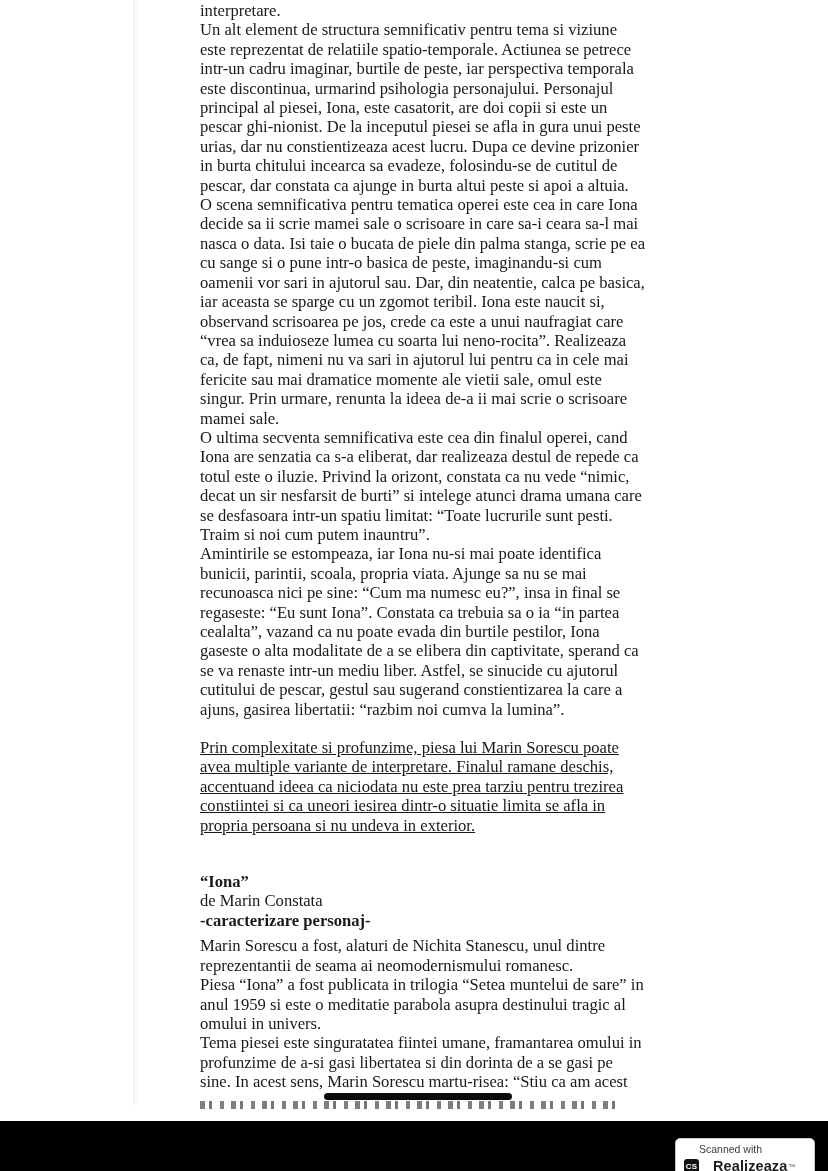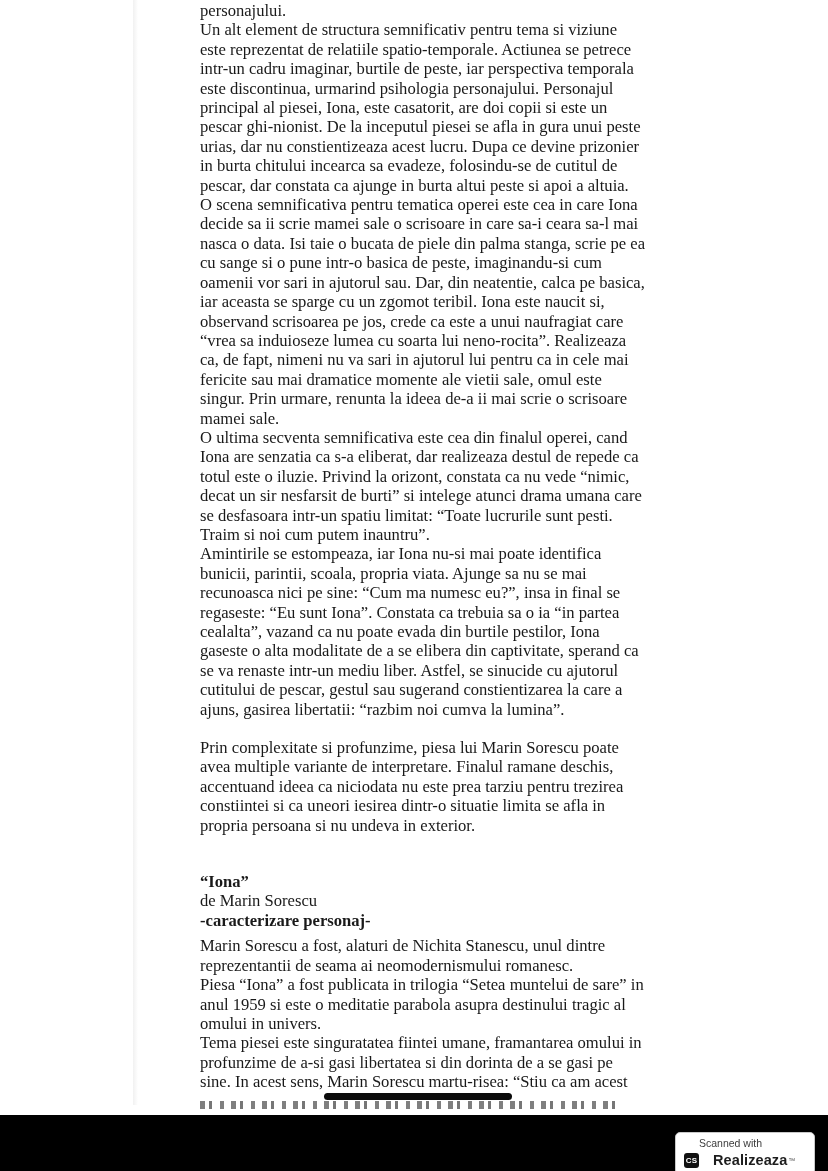--- a/index.html
+++ b/index.html
@@ -20,21 +20,21 @@
   .content {
     position: absolute;
     left: 200px;
     top: 1px;
     width: 446px;
     font-size: 16.6px;
     line-height: 19.4px;
     text-align: left;
   }
   .content p { margin: 0; }
-  .gap-before-1 { margin-top: 19px !important; }
+  .gap-before-1 { margin-top: 19px !important; text-decoration: underline; }
   .heading { margin-top: 37px; margin-bottom: 6px; }
   .bold { font-weight: bold; }
   .marker {
     position: relative;
     white-space: nowrap;
   }
   .marker::after {
     content: "";
     position: absolute;
     left: -3px; right: -3px; bottom: -9px;
@@ -49,21 +49,21 @@
     overflow: hidden;
     opacity: 0.65;
     background: repeating-linear-gradient(90deg,
       #3a3a3a 0 5px, transparent 5px 9px,
       #2c2c2c 9px 12px, transparent 12px 20px,
       #3a3a3a 20px 24px, transparent 24px 31px);
   }
   .footer {
     position: absolute;
     left: 0; right: 0; bottom: 0;
-    height: 56px;
+    height: 50px;
     background: #000000;
     z-index: 5;
   }
   .badge {
     position: absolute;
     right: 13px;
     top: 17px;
     width: 122px;
     height: 33px;
     background: #ffffff;
@@ -110,30 +110,30 @@
     margin-left: 1px;
   }
 </style>
 </head>
 <body>
 
 <div class="page">
   <div class="page-edge"></div>
 
   <div class="content">
-    <p>personajului.</p>
+    <p>interpretare.</p>
     <p>Un alt element de structura semnificativ pentru tema si viziune este reprezentat de relatiile spatio-temporale. Actiunea se petrece intr-un cadru imaginar, burtile de peste, iar perspectiva temporala este discontinua, urmarind psihologia personajului. Personajul principal al piesei, Iona, este casatorit, are doi copii si este un pescar ghi-nionist. De la inceputul piesei se afla in gura unui peste urias, dar nu constientizeaza acest lucru. Dupa ce devine prizonier in burta chitului incearca sa evadeze, folosindu-se de cutitul de pescar, dar constata ca ajunge in burta altui peste si apoi a altuia.</p>
     <p>O scena semnificativa pentru tematica operei este cea in care Iona decide sa ii scrie mamei sale o scrisoare in care sa-i ceara sa-l mai nasca o data. Isi taie o bucata de piele din palma stanga, scrie pe ea cu sange si o pune intr-o basica de peste, imaginandu-si cum oamenii vor sari in ajutorul sau. Dar, din neatentie, calca pe basica, iar aceasta se sparge cu un zgomot teribil. Iona este naucit si, observand scrisoarea pe jos, crede ca este a unui naufragiat care “vrea sa induioseze lumea cu soarta lui neno-rocita”. Realizeaza ca, de fapt, nimeni nu va sari in ajutorul lui pentru ca in cele mai fericite sau mai dramatice momente ale vietii sale, omul este singur. Prin urmare, renunta la ideea de-a ii mai scrie o scrisoare mamei sale.</p>
     <p>O ultima secventa semnificativa este cea din finalul operei, cand Iona are senzatia ca s-a eliberat, dar realizeaza destul de repede ca totul este o iluzie. Privind la orizont, constata ca nu vede “nimic, decat un sir nesfarsit de burti” si intelege atunci drama umana care se desfasoara intr-un spatiu limitat: “Toate lucrurile sunt pesti. Traim si noi cum putem inauntru”.</p>
     <p>Amintirile se estompeaza, iar Iona nu-si mai poate identifica bunicii, parintii, scoala, propria viata. Ajunge sa nu se mai recunoasca nici pe sine: “Cum ma numesc eu?”, insa in final se regaseste: “Eu sunt Iona”. Constata ca trebuia sa o ia “in partea cealalta”, vazand ca nu poate evada din burtile pestilor, Iona gaseste o alta modalitate de a se elibera din captivitate, sperand ca se va renaste intr-un mediu liber. Astfel, se sinucide cu ajutorul cutitului de pescar, gestul sau sugerand constientizarea la care a ajuns, gasirea libertatii: “razbim noi cumva la lumina”.</p>
     <p class="gap-before-1">Prin complexitate si profunzime, piesa lui Marin Sorescu poate avea multiple variante de interpretare. Finalul ramane deschis, accentuand ideea ca niciodata nu este prea tarziu pentru trezirea constiintei si ca uneori iesirea dintr-o situatie limita se afla in propria persoana si nu undeva in exterior.</p>
 
     <div class="heading">
       <p class="bold">“Iona”</p>
-      <p>de Marin Sorescu</p>
+      <p>de Marin Constata</p>
       <p class="bold">-caracterizare personaj-</p>
     </div>
 
     <p>Marin Sorescu a fost, alaturi de Nichita Stanescu, unul dintre reprezentantii de seama ai neomodernismului romanesc.</p>
     <p>Piesa “Iona” a fost publicata in trilogia “Setea muntelui de sare” in anul 1959 si este o meditatie parabola asupra destinului tragic al omului in univers.</p>
 
     <p><span>Tema piesei este singuratatea fiintei umane, framantarea omului in profunzime de a-si gasi libertatea si din dorinta de a se gasi pe sine. In acest sens, </span><span class="marker">Marin Sorescu martu-risea:</span><span> “Stiu ca am acest</span></p>
 
     <div class="cut-line"></div>
   </div>

